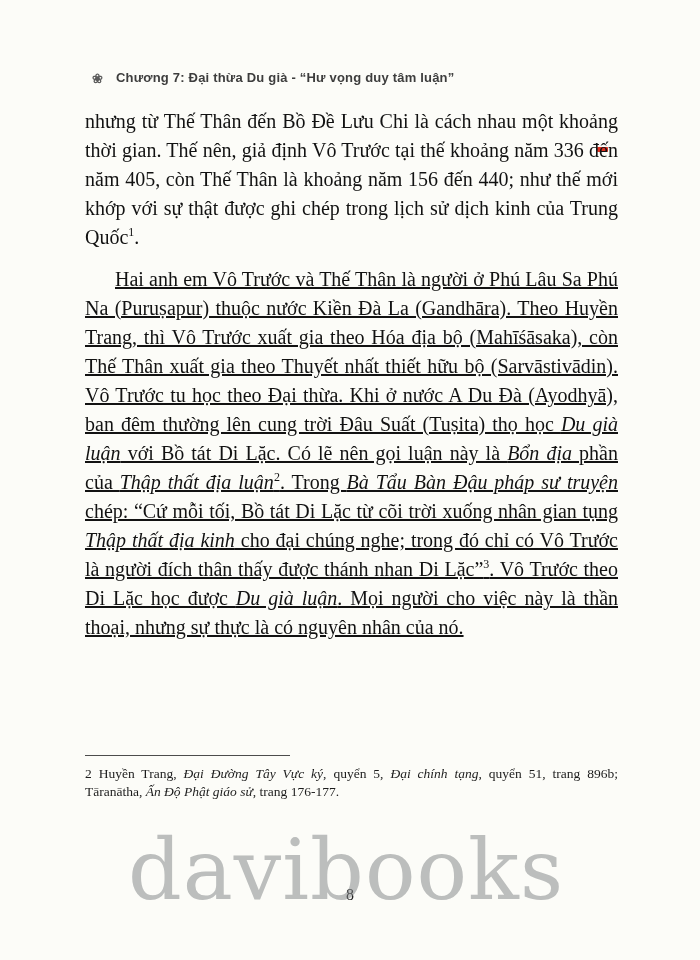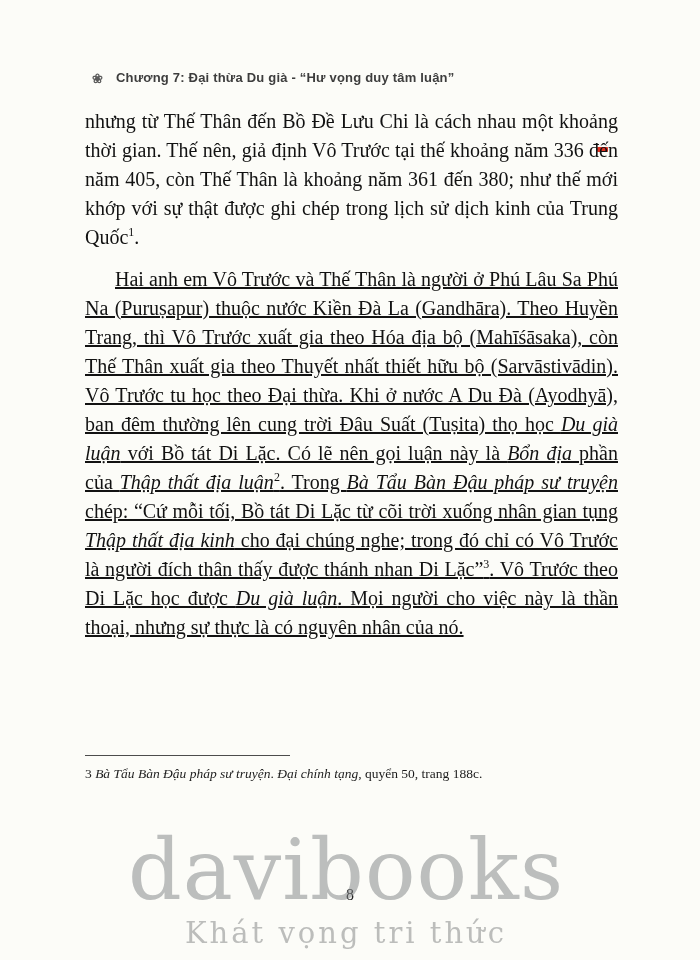--- a/index.html
+++ b/index.html
@@ -117,29 +117,28 @@
 <div class="page">
 
   <header class="page-header">
     <span class="flower-icon">❀</span>
     <span class="header-title">Chương 7: Đại thừa Du già - “Hư vọng duy tâm luận”</span>
   </header>
 
   <span class="red-mark"></span>
 
   <main class="body-text">
-    <p class="para"><span>nhưng từ Thế Thân đến Bồ Đề Lưu Chi là cách nhau một khoảng thời gian. Thế nên, giả định Vô Trước tại thế khoảng năm 336 đến năm 405, còn Thế Thân là khoảng năm 361 đến 380; như thế mới khớp với sự thật được ghi chép trong lịch sử dịch kinh của Trung Quốc</span><sup>1</sup><span>.</span></p>
+    <p class="para"><span>nhưng từ Thế Thân đến Bồ Đề Lưu Chi là cách nhau một khoảng thời gian. Thế nên, giả định Vô Trước tại thế khoảng năm 336 đến năm 405, còn Thế Thân là khoảng năm 156 đến 440; như thế mới khớp với sự thật được ghi chép trong lịch sử dịch kinh của Trung Quốc</span><sup>1</sup><span>.</span></p>
     <p class="para indent"><span>Hai anh em Vô Trước và Thế Thân là người ở Phú Lâu Sa Phú Na (Puruṣapur) thuộc nước Kiền Đà La (Gandhāra). Theo Huyền Trang, thì Vô Trước xuất gia theo Hóa địa bộ (Mahīśāsaka), còn Thế Thân xuất gia theo Thuyết nhất thiết hữu bộ (Sarvāstivādin). Vô Trước tu học theo Đại thừa. Khi ở nước A Du Đà (Ayodhyā), ban đêm thường lên cung trời Đâu Suất (Tuṣita) thọ học </span><span class="italic">Du già luận</span><span> với Bồ tát Di Lặc. Có lẽ nên gọi luận này là </span><span class="italic">Bổn địa</span><span> phần của </span><span class="italic">Thập thất địa luận</span><sup>2</sup><span>. Trong </span><span class="italic">Bà Tẩu Bàn Đậu pháp sư truyện</span><span> chép: “Cứ mỗi tối, Bồ tát Di Lặc từ cõi trời xuống nhân gian tụng </span><span class="italic">Thập thất địa kinh</span><span> cho đại chúng nghe; trong đó chỉ có Vô Trước là người đích thân thấy được thánh nhan Di Lặc”</span><sup>3</sup><span>. Vô Trước theo Di Lặc học được </span><span class="italic">Du già luận</span><span>. Mọi người cho việc này là thần thoại, nhưng sự thực là có nguyên nhân của nó.</span></p>
   </main>
 
   <div class="footnote-block">
     <div class="footnote-rule"></div>
-    <p class="footnote"><span>3 </span><span class="italic">Bà Tẩu Bàn Đậu pháp sư truyện</span><span>. </span><span class="italic">Đại chính tạng</span><span>, quyển 50, trang 188c.</span></p>
+    <p class="footnote"><span>2 Huyền Trang, </span><span class="italic">Đại Đường Tây Vực ký</span><span>, quyển 5, </span><span class="italic">Đại chính tạng</span><span>, quyển 51, trang 896b; Tāranātha, </span><span class="italic">Ấn Độ Phật giáo sử</span><span>, trang 176-177.</span></p>
   </div>
 
   <div class="page-number">8</div>
 
   <div class="watermark">
     <div class="wm-title">davibooks</div>
-    <div class="wm-tagline">Khát vọng tri thức</div>
   </div>
 
 </div>
 
 </body></html>

